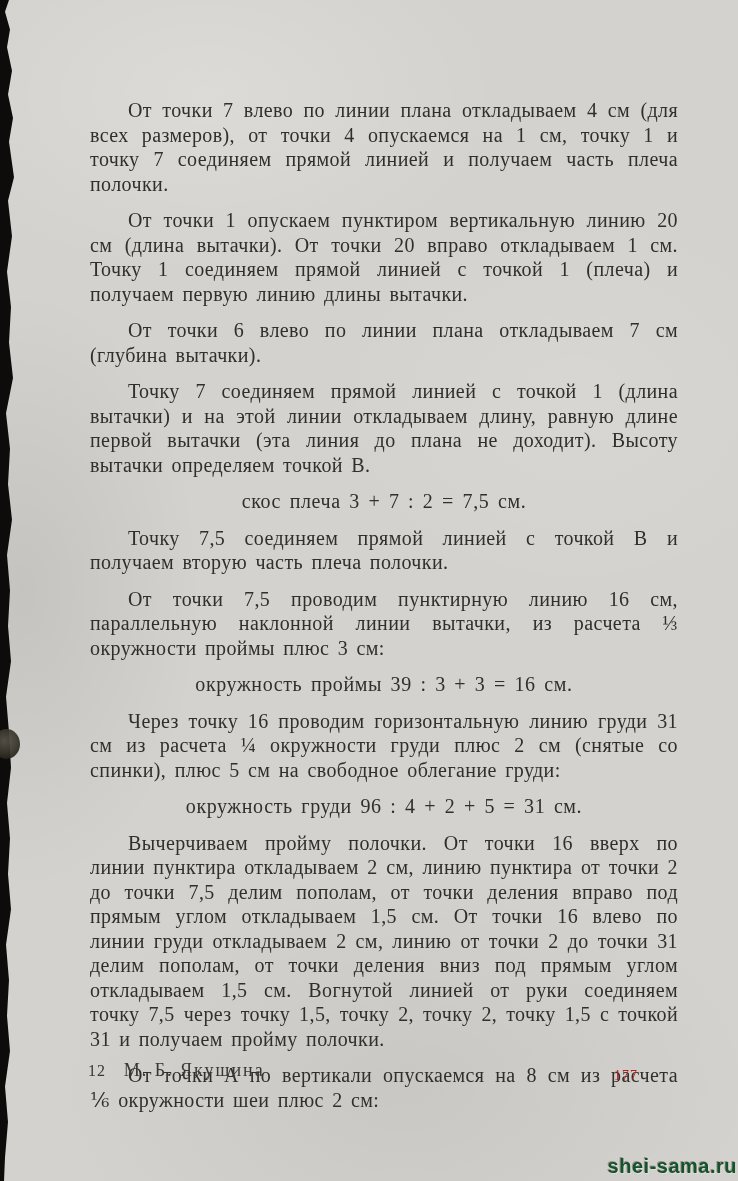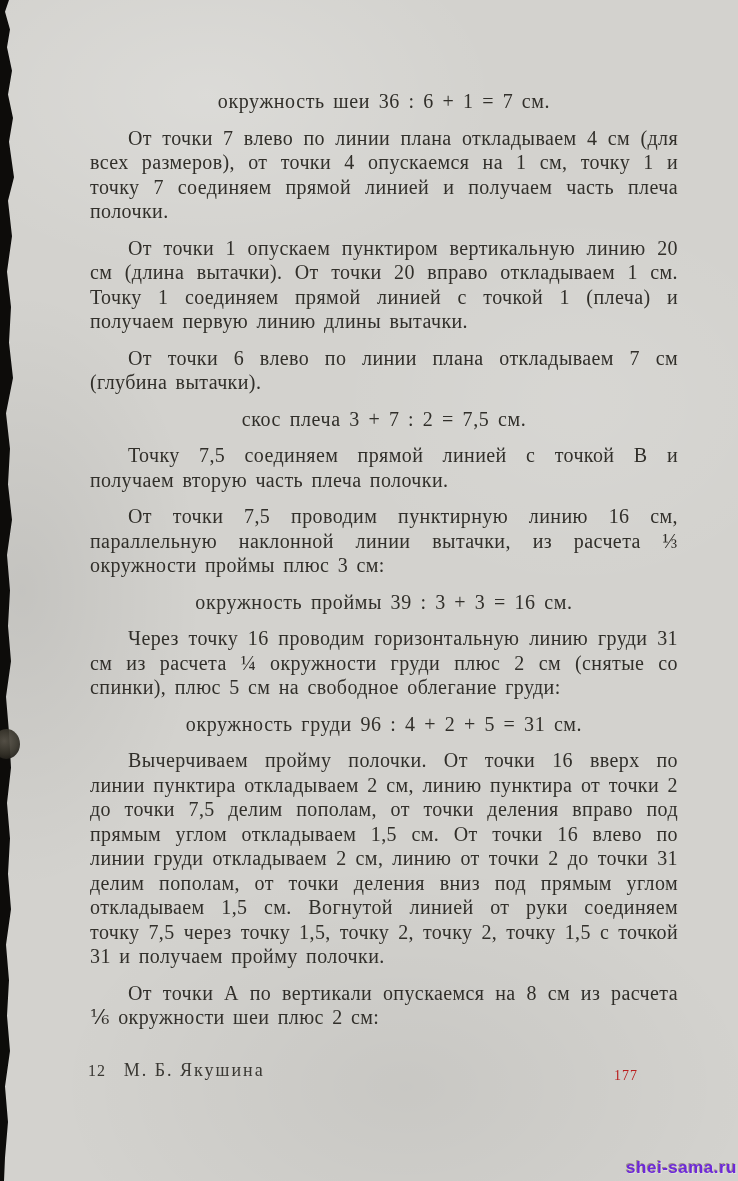--- a/index.html
+++ b/index.html
@@ -90,37 +90,37 @@
     font-size: 14px;
     letter-spacing: 1px;
     color: #b91c1c;
   }
 
   .site-watermark {
     position: absolute;
     right: 1px; bottom: 3px;
     font-family: "Liberation Sans", "DejaVu Sans", sans-serif;
     font-weight: bold;
-    font-size: 17px;
+    font-size: 20px;
     letter-spacing: 0.5px;
-    color: #6d28d9;
+    color: #14532d;
     text-shadow: 1px 1px 0 rgba(235,235,230,0.55), -1px -1px 0 rgba(60,20,15,0.35);
   }
 </style>
 </head>
 <body>
 
 <div class="scan-edge-left"></div>
 <div class="ink-blot"></div>
 
 <main class="page-text">
-  <p class="formula">окружность шеи 36 : 6 + 1 = 7 см.</p>
   <p class="para">От точки 7 влево по линии плана откладываем 4 см (для всех размеров), от точки 4 опускаемся на 1 см, точку 1 и точку 7 соединяем прямой линией и получаем часть плеча полочки.</p>
   <p class="para">От точки 1 опускаем пунктиром вертикальную линию 20 см (длина вытачки). От точки 20 вправо откладываем 1 см. Точку 1 соединяем прямой линией с точкой 1 (плеча) и получаем первую линию длины вытачки.</p>
   <p class="para">От точки 6 влево по линии плана откладываем 7 см (глубина вытачки).</p>
+  <p class="para">Точку 7 соединяем прямой линией с точкой 1 (длина вытачки) и на этой линии откладываем длину, равную длине первой вытачки (эта линия до плана не доходит). Высоту вытачки определяем точкой В.</p>
   <p class="formula">скос плеча 3 + 7 : 2 = 7,5 см.</p>
   <p class="para">Точку 7,5 соединяем прямой линией с точкой В и получаем вторую часть плеча полочки.</p>
   <p class="para">От точки 7,5 проводим пунктирную линию 16 см, параллельную наклонной линии вытачки, из расчета ⅓ окружности проймы плюс 3 см:</p>
   <p class="formula">окружность проймы 39 : 3 + 3 = 16 см.</p>
   <p class="para">Через точку 16 проводим горизонтальную линию груди 31 см из расчета ¼ окружности груди плюс 2 см (снятые со спинки), плюс 5 см на свободное облегание груди:</p>
   <p class="formula">окружность груди 96 : 4 + 2 + 5 = 31 см.</p>
   <p class="para">Вычерчиваем пройму полочки. От точки 16 вверх по линии пунктира откладываем 2 см, линию пунктира от точки 2 до точки 7,5 делим пополам, от точки деления вправо под прямым углом откладываем 1,5 см. От точки 16 влево по линии груди откладываем 2 см, линию от точки 2 до точки 31 делим пополам, от точки деления вниз под прямым углом откладываем 1,5 см. Вогнутой линией от руки соединяем точку 7,5 через точку 1,5, точку 2, точку 2, точку 1,5 с точкой 31 и получаем пройму полочки.</p>
   <p class="para">От точки А по вертикали опускаемся на 8 см из расчета ⅙ окружности шеи плюс 2 см:</p>
 </main>
 

